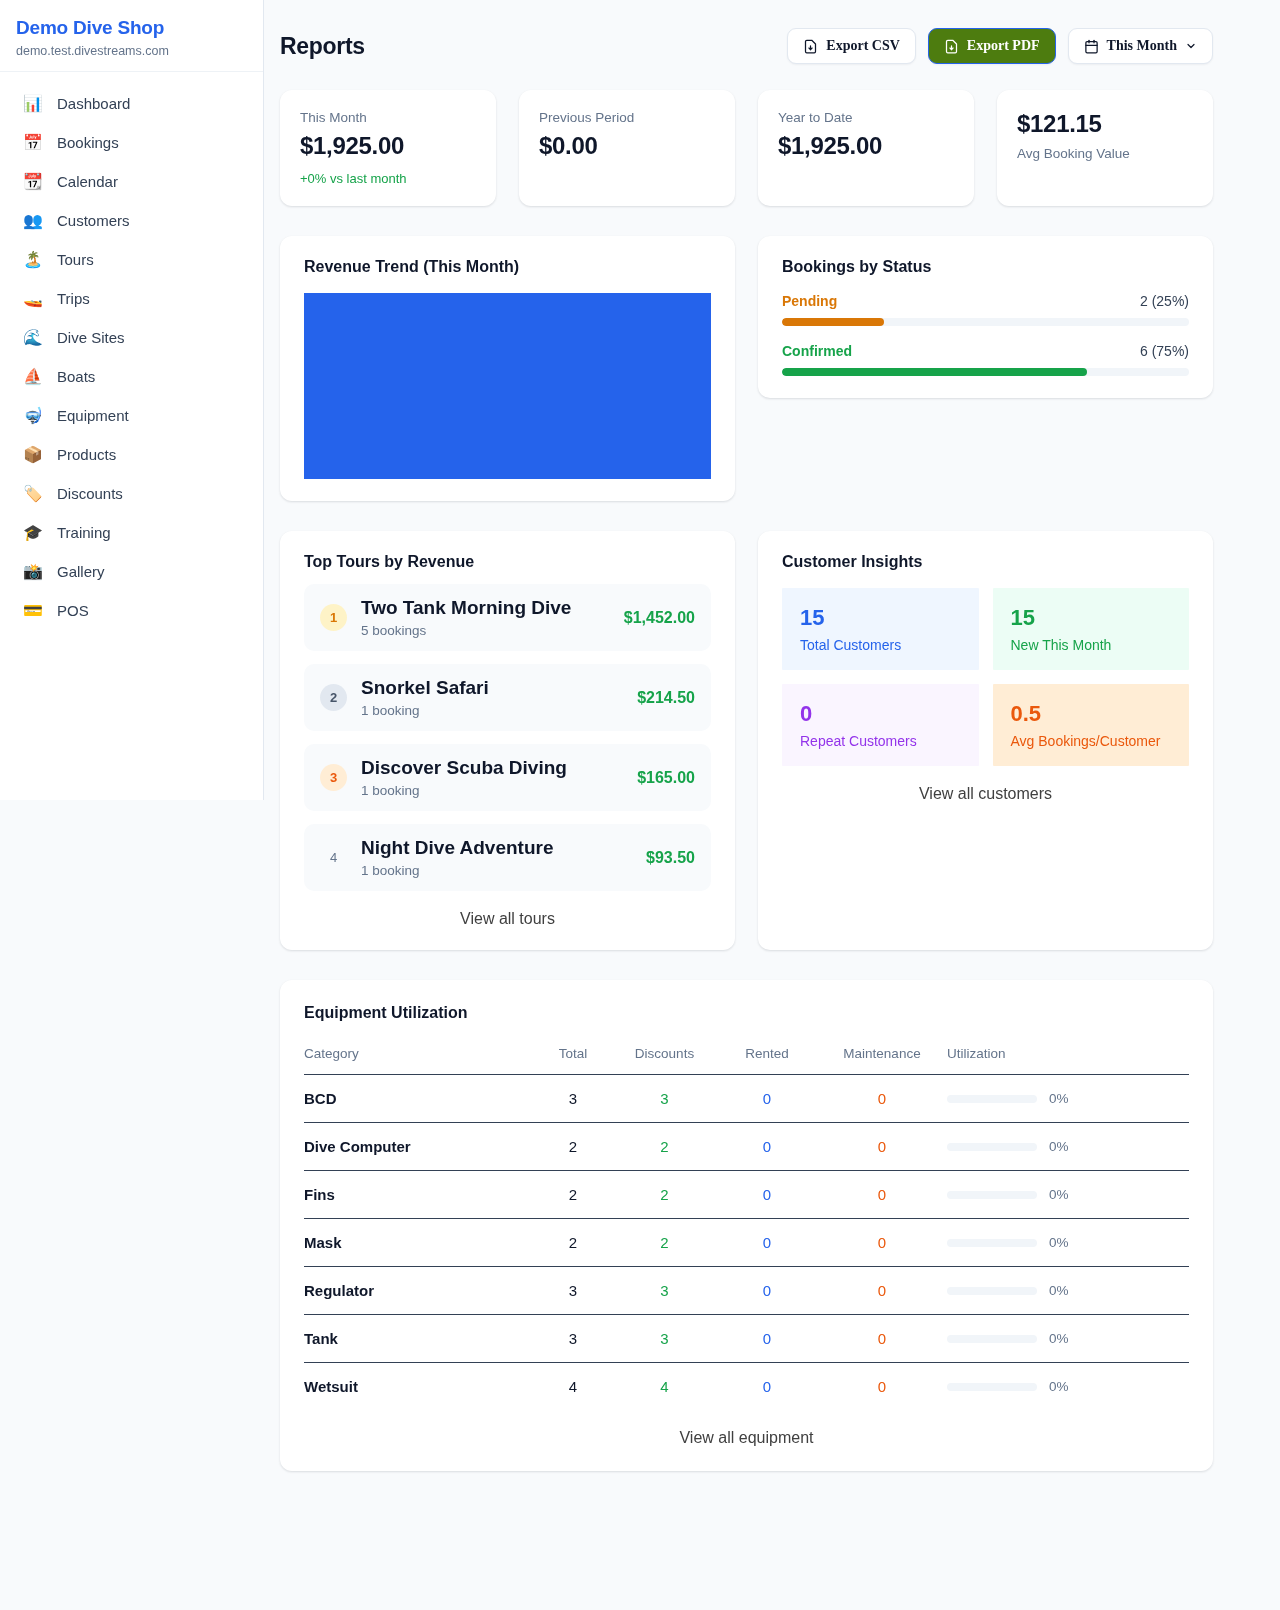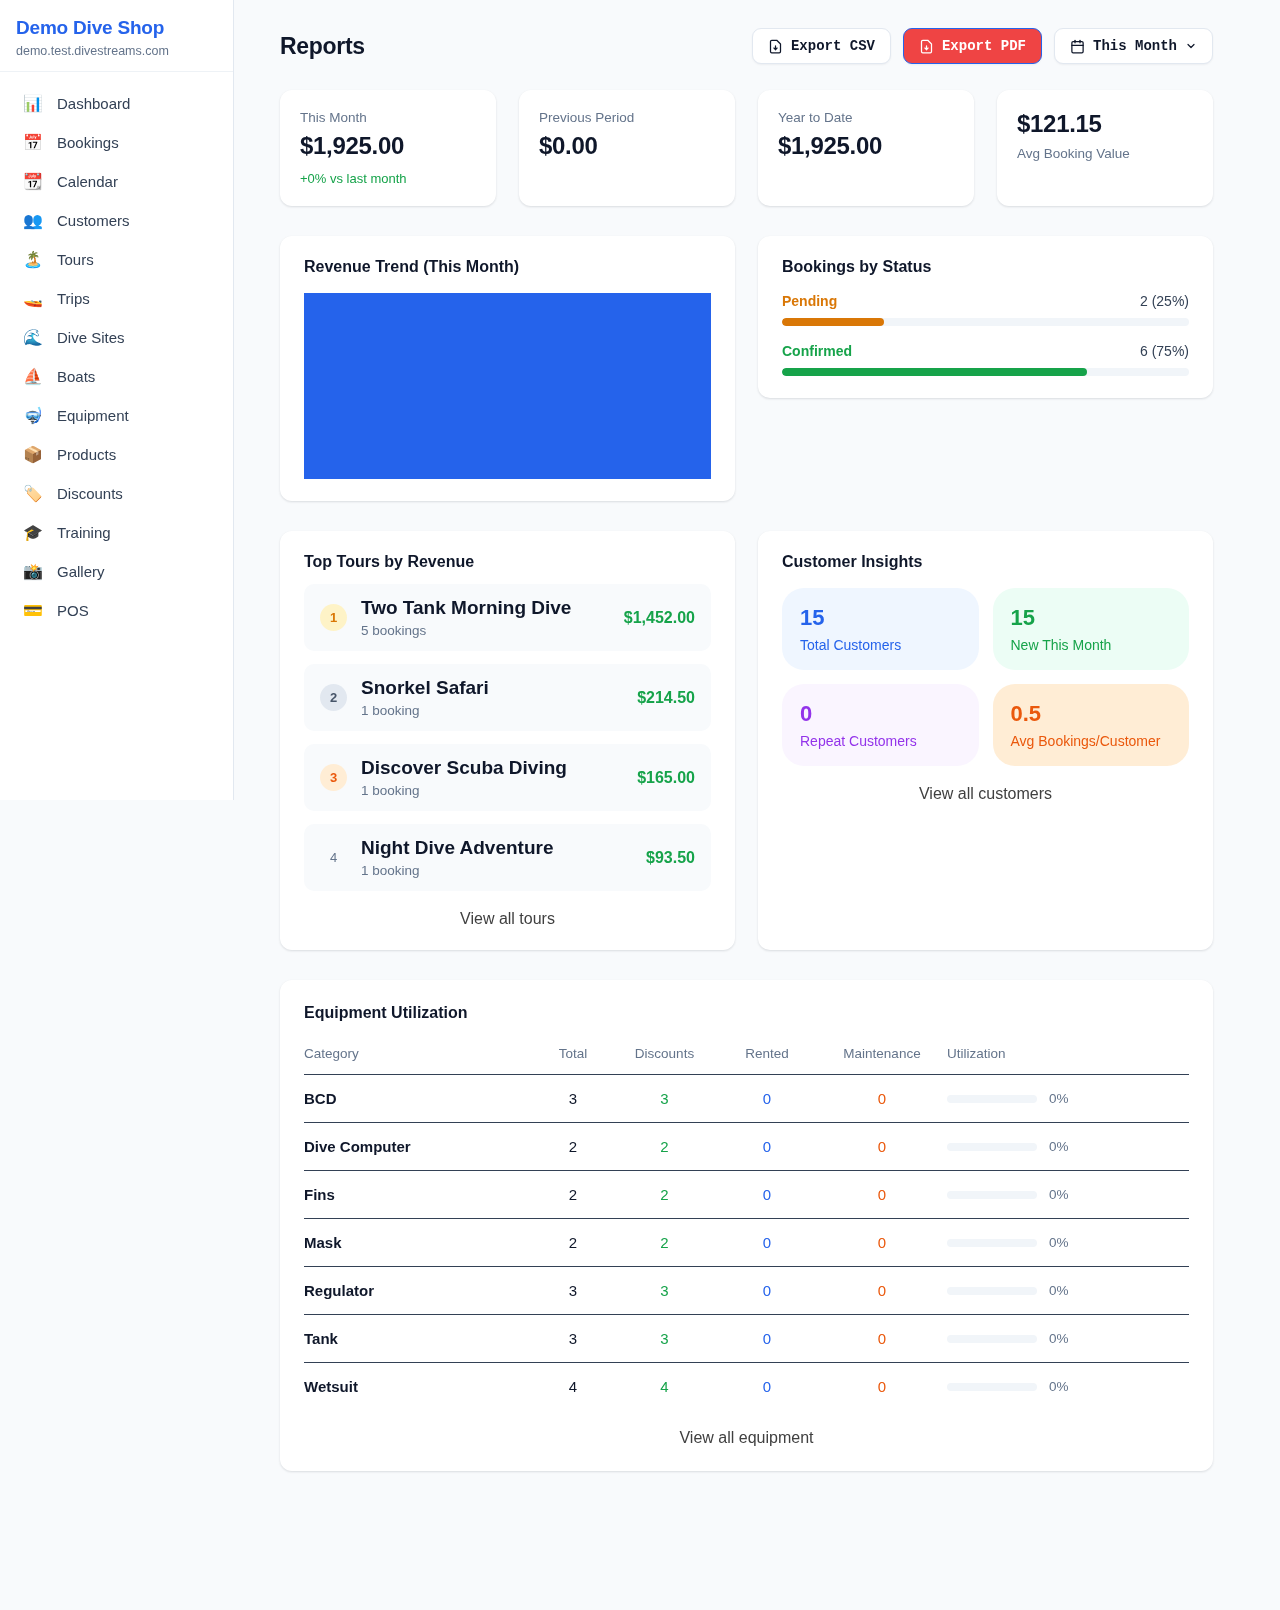--- a/index.html
+++ b/index.html
@@ -9,21 +9,21 @@
     background: #f8fafc;
     font-family: "Liberation Sans", "DejaVu Sans", sans-serif;
     color: #0f172a;
     position: relative;
     overflow: hidden;
   }
 
   
   .sidebar {
     position: absolute; top: 0; left: 0;
-    width: 234px; height: 800px;
+    width: 264px; height: 800px;
     background: #ffffff;
     border-right: 1px solid #e2e8f0;
     display: flex; flex-direction: column; justify-content: flex-end;
   }
   .sidebar-head { padding: 17px 16px 13px 16px; border-bottom: 1px solid #eef2f6; }
   .shop-name { color: #2563eb; font-size: 19px; font-weight: bold; letter-spacing: -0.2px; }
   .shop-domain { color: #64748b; font-size: 12.5px; margin-top: 5px; }
   .nav { padding: 12px 10px; flex: 1; }
   .nav-item {
     display: flex; align-items: center; gap: 13px;
@@ -55,23 +55,23 @@
   .main { margin-left: 248px; padding: 28px 67px 40px 32px; }
   .page-head { display: flex; align-items: center; justify-content: space-between; margin-bottom: 26px; }
   .page-title { font-size: 23px; font-weight: bold; letter-spacing: -0.3px; }
   .head-actions { display: flex; align-items: center; gap: 12px; }
   .btn {
     display: inline-flex; align-items: center; gap: 8px;
     padding: 9px 15px; border-radius: 9px;
     font-size: 14px; font-weight: 600; cursor: pointer;
     border: 1px solid #e2e8f0; background: #fff; color: #0f172a;
     box-shadow: 0 1px 2px rgba(15,23,42,0.05);
-    font-family: Liberation Mono, monospace;
-  }
-  .btn-primary { background: #ef4444; border-color: #2563eb; color: #fff; }
+    font-family: Liberation Serif, serif;
+  }
+  .btn-primary { background: #4d7c0f; border-color: #2563eb; color: #fff; }
   .btn svg { display: block; }
 
   
   .card {
     background: #fff; border-radius: 12px;
     box-shadow: 0 1px 2px rgba(15,23,42,0.06), 0 1px 3px rgba(15,23,42,0.07);
     padding: 22px 24px;
   }
   .card-title { font-size: 16px; font-weight: bold; color: #0f172a; }
 
@@ -116,21 +116,21 @@
   .rank-4 { background: transparent; color: #64748b; font-weight: normal; }
   .tour-info { flex: 1; min-width: 0; }
   .tour-name { font-size: 19px; font-weight: 600; color: #0f172a; }
   .tour-sub { font-size: 13.5px; color: #64748b; margin-top: 4px; }
   .tour-amount { font-size: 16px; font-weight: bold; color: #16a34a; }
   .link-center { text-align: center; margin-top: 19px; }
   .link { color: #404040; font-size: 16px; cursor: pointer; text-decoration: none; }
 
   
   .insights-grid { display: grid; grid-template-columns: 1fr 1fr; gap: 14px; margin-top: 17px; }
-  .tile { border-radius: 22px; padding: 17px 18px; }
+  .tile { border-radius: 1px; padding: 17px 18px; }
   .tile-value { font-size: 22px; font-weight: bold; }
   .tile-label { font-size: 14px; margin-top: 6px; }
   .tile-blue   { background: #eff6ff; color: #2563eb; }
   .tile-green  { background: #ecfdf5; color: #16a34a; }
   .tile-purple { background: #faf5ff; color: #9333ea; }
   .tile-orange { background: #ffedd5; color: #ea580c; }
 
   
   .equip-card { padding: 24px; }
   table { width: 100%; border-collapse: collapse; margin-top: 16px; }

